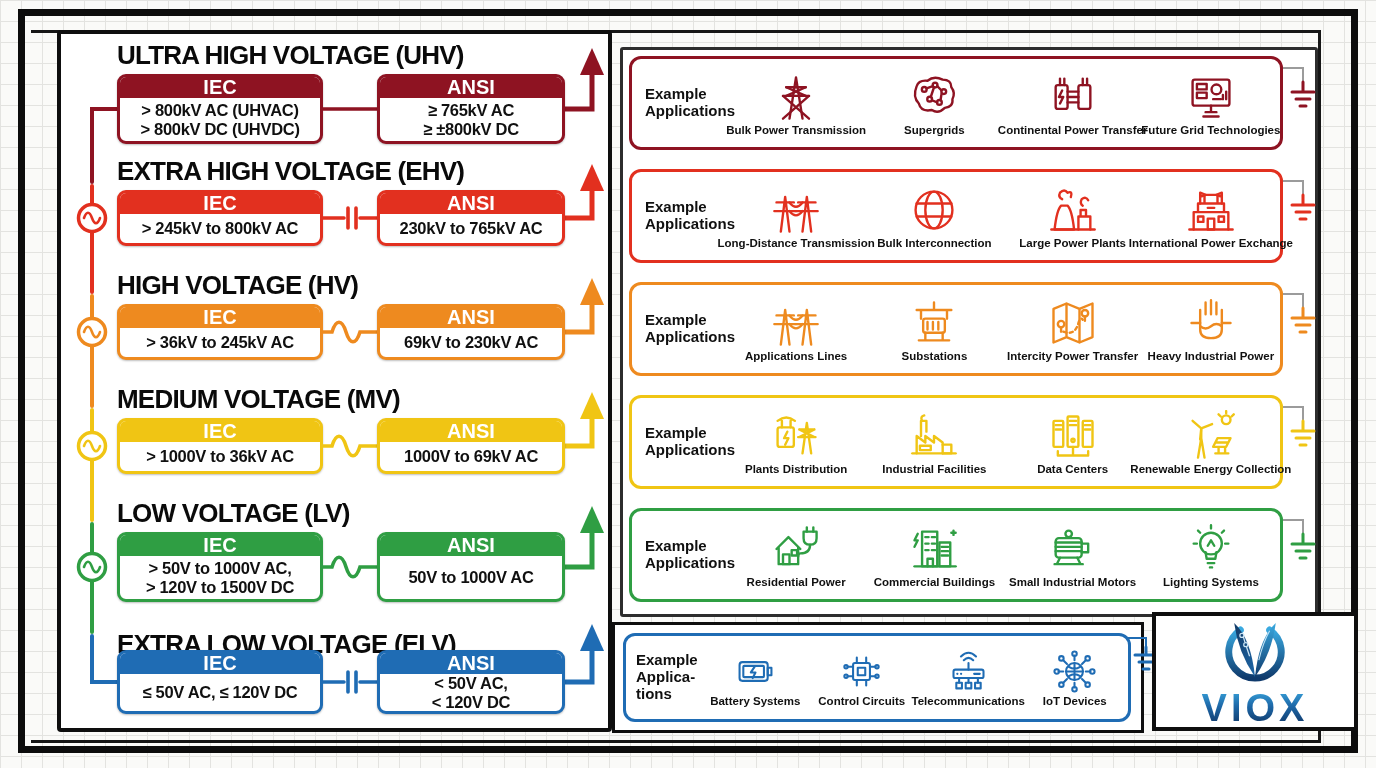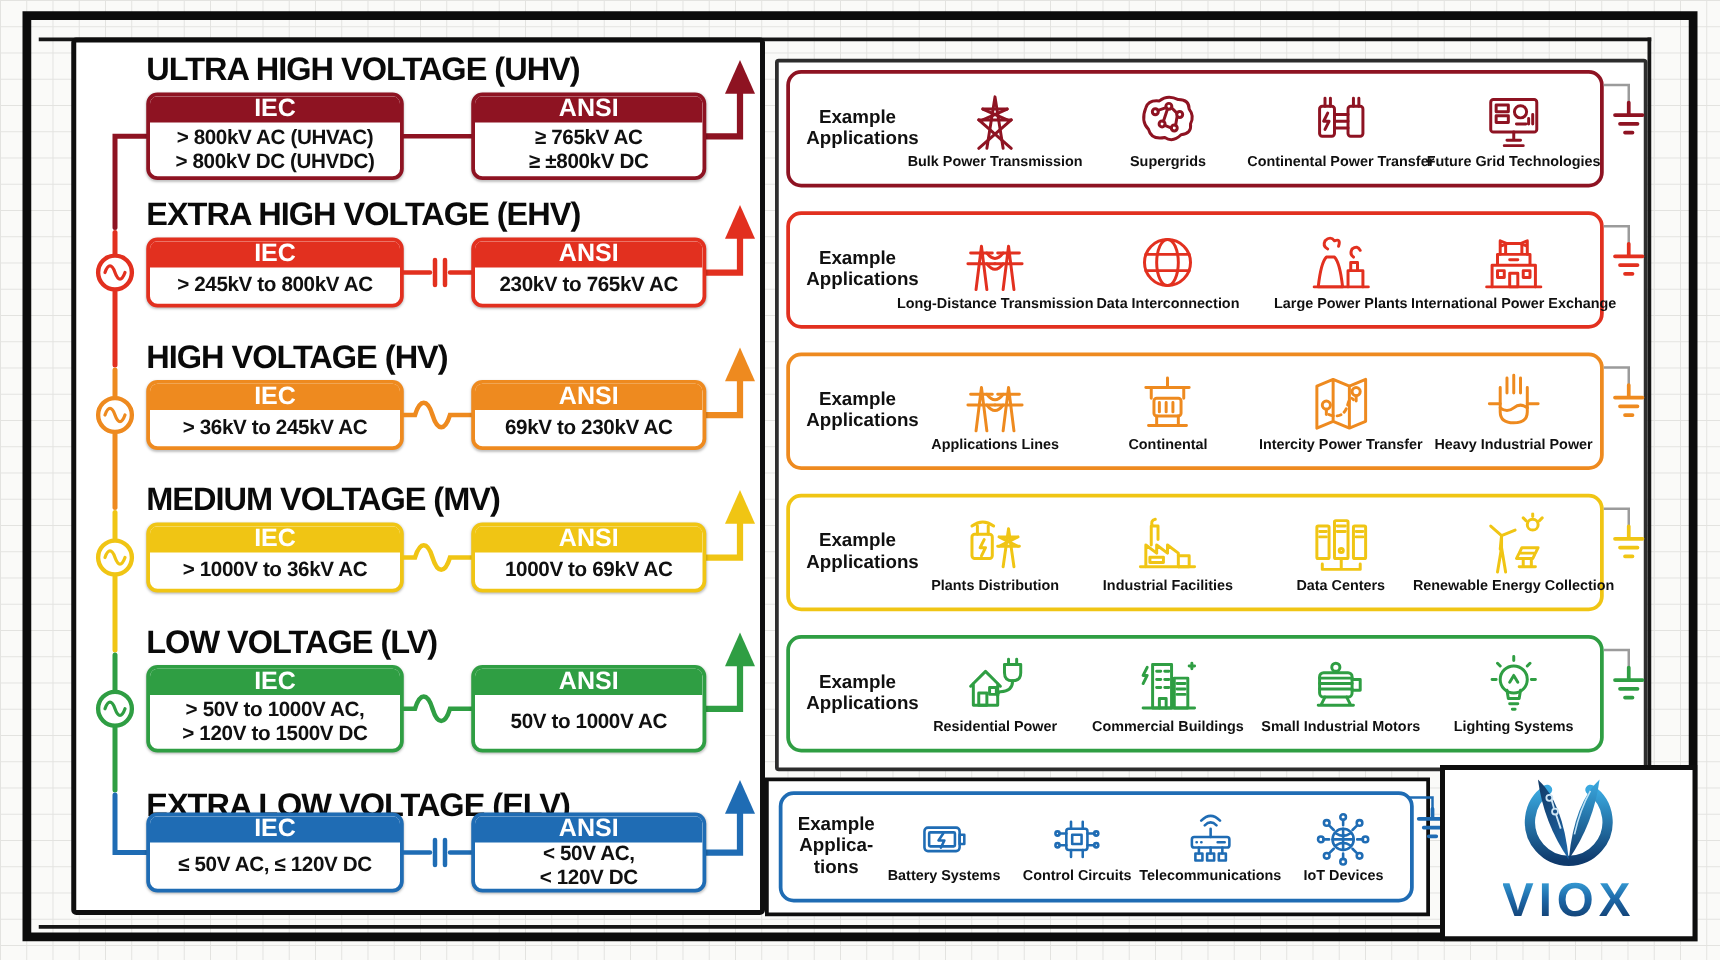--- a/index.html
+++ b/index.html
@@ -7,28 +7,28 @@
   #canvas{position:relative;width:1376px;height:768px;overflow:hidden;
     background-color:#fafaf8;
     background-image:linear-gradient(#e3e3e0 1px,transparent 1px),linear-gradient(90deg,#e3e3e0 1px,transparent 1px);
     background-size:21px 21px;}
   .frame-outer{position:absolute;left:18px;top:9px;width:1340px;height:744px;border:7px solid #0c0c0c;pointer-events:none;}
   .frame-inner{position:absolute;left:31px;top:30px;width:1290px;height:713px;border:3px solid #161616;border-left:none;pointer-events:none;}
   .panel{position:absolute;background:#ffffff;}
   #left-panel{left:57px;top:30px;width:555px;height:702px;border:4px solid #0e0e0e;border-radius:4px;}
   #right-panel{left:620px;top:47px;width:698px;height:570px;border:3px solid #2d2d2d;border-radius:3px;}
   #elv-panel{left:612px;top:622px;width:532px;height:111px;border:3px solid #0e0e0e;}
-  #viox-box{left:1152px;top:612px;width:206px;height:141px;border:4px solid #0e0e0e;display:flex;flex-direction:column;align-items:center;justify-content:flex-start;padding-top:4px;}
+  #viox-box{left:1152px;top:612px;width:206px;height:119px;border:4px solid #0e0e0e;display:flex;flex-direction:column;align-items:center;justify-content:flex-start;padding-top:4px;}
   .layer{position:absolute;left:0;top:0;right:0;bottom:0;}
   .sec-title{position:absolute;left:56px;font-weight:700;font-size:26px;letter-spacing:-0.8px;color:#0a0a0a;white-space:nowrap;}
   .std-box{position:absolute;background:#fff;border:3px solid;border-radius:9px;overflow:hidden;display:flex;flex-direction:column;box-shadow:0 1px 2px rgba(0,0,0,.25);}
   .std-head{color:#fff;font-weight:700;font-size:20px;text-align:center;line-height:21px;height:21px;flex:none;}
   .std-body{flex:1;display:flex;flex-direction:column;justify-content:center;text-align:center;font-weight:700;font-size:16.5px;line-height:1.12;color:#101010;letter-spacing:-0.3px;}
   .conn-svg,.rail-svg,.ground-svg{position:absolute;pointer-events:none;}
-  .app-row{position:absolute;background:#fff;border:3px solid;border-radius:12px;display:flex;align-items:center;text-align:center;}
+  .app-row{position:absolute;background:#fff;border:3px solid;border-radius:12px;display:flex;align-items:center;}
   .app-label{font-weight:700;font-size:15px;line-height:1.12;color:#101010;white-space:pre-line;padding-left:13px;width:95px;flex:none;}
   .app-item{flex:1;display:flex;flex-direction:column;align-items:center;justify-content:center;min-width:0;}
   .app-item svg{width:52px;height:52px;flex:none;}
   .app-item-label{font-weight:700;font-size:11.5px;color:#101010;white-space:nowrap;margin-top:1px;}
   #elv-panel .app-row{left:8px;top:8px;width:508px;height:89px;}
   #elv-panel .app-label{width:76px;padding-left:10px;}
   #elv-panel .app-item svg{width:45px;height:45px;}
   #viox-text{font-weight:800;font-size:38px;letter-spacing:4px;line-height:1;margin-top:-2px;
     background:linear-gradient(180deg,#3ba7de 0%,#1d68a8 45%,#0f3463 100%);
     -webkit-background-clip:text;background-clip:text;color:transparent;}
@@ -264,21 +264,21 @@
             <div class="app-item-label">Long-Distance Transmission</div>
           </div>
           <div class="app-item" style="color:#e2301f">
             <svg viewBox="0 0 48 48">
               <g fill="none" stroke="currentColor" stroke-width="2.2" stroke-linecap="round" stroke-linejoin="round">
                 <circle cx="24" cy="24" r="17"></circle>
                 <ellipse cx="24" cy="24" rx="8" ry="17"></ellipse>
                 <path d="M8 18 H40 M8 30 H40"></path>
               </g>
             </svg>
-            <div class="app-item-label">Data Interconnection</div>
+            <div class="app-item-label">Bulk Interconnection</div>
           </div>
           <div class="app-item" style="color:#e2301f">
             <svg viewBox="0 0 48 48">
               <g fill="none" stroke="currentColor" stroke-width="2.2" stroke-linecap="round" stroke-linejoin="round">
                 <path d="M7 42 Q9 24 13 20 H19 Q23 24 25 42 Z"></path>
                 <path d="M29 42 V30 H40 V42 M31 30 V24 H36 V30"></path>
                 <path d="M14 14 Q10 12 12 8 Q16 4 19 8 Q24 6 22 12"></path>
                 <path d="M33 20 Q30 18 32 14 Q36 11 38 15"></path>
                 <path d="M4 42 H44"></path>
               </g>
@@ -320,21 +320,21 @@
           </div>
           <div class="app-item" style="color:#ee8a1f">
             <svg viewBox="0 0 48 48">
               <g fill="none" stroke="currentColor" stroke-width="2.2" stroke-linecap="round" stroke-linejoin="round">
                 <rect x="14" y="20" width="20" height="13" rx="2"></rect>
                 <path d="M18 23 V30 M23 23 V30 M28 23 V30"></path>
                 <path d="M8 12 H40 M12 12 V20 M36 12 V20 M24 5 V12"></path>
                 <path d="M10 40 H38 M16 33 V40 M32 33 V40"></path>
               </g>
             </svg>
-            <div class="app-item-label">Continental</div>
+            <div class="app-item-label">Substations</div>
           </div>
           <div class="app-item" style="color:#ee8a1f">
             <svg viewBox="0 0 48 48">
               <g fill="none" stroke="currentColor" stroke-width="2.2" stroke-linecap="round" stroke-linejoin="round">
                 <path d="M6 11 L18 6 L30 11 L42 6 V37 L30 42 L18 37 L6 42 Z M18 6 V37 M30 11 V42"></path>
                 <circle cx="13" cy="25" r="3"></circle>
                 <path d="M13 28 V32"></path>
                 <circle cx="35" cy="15" r="3"></circle>
                 <path d="M35 18 V22"></path>
                 <path d="M15 32 Q26 36 29 24 Q31 18 33 21" stroke-dasharray="3 3"></path>

